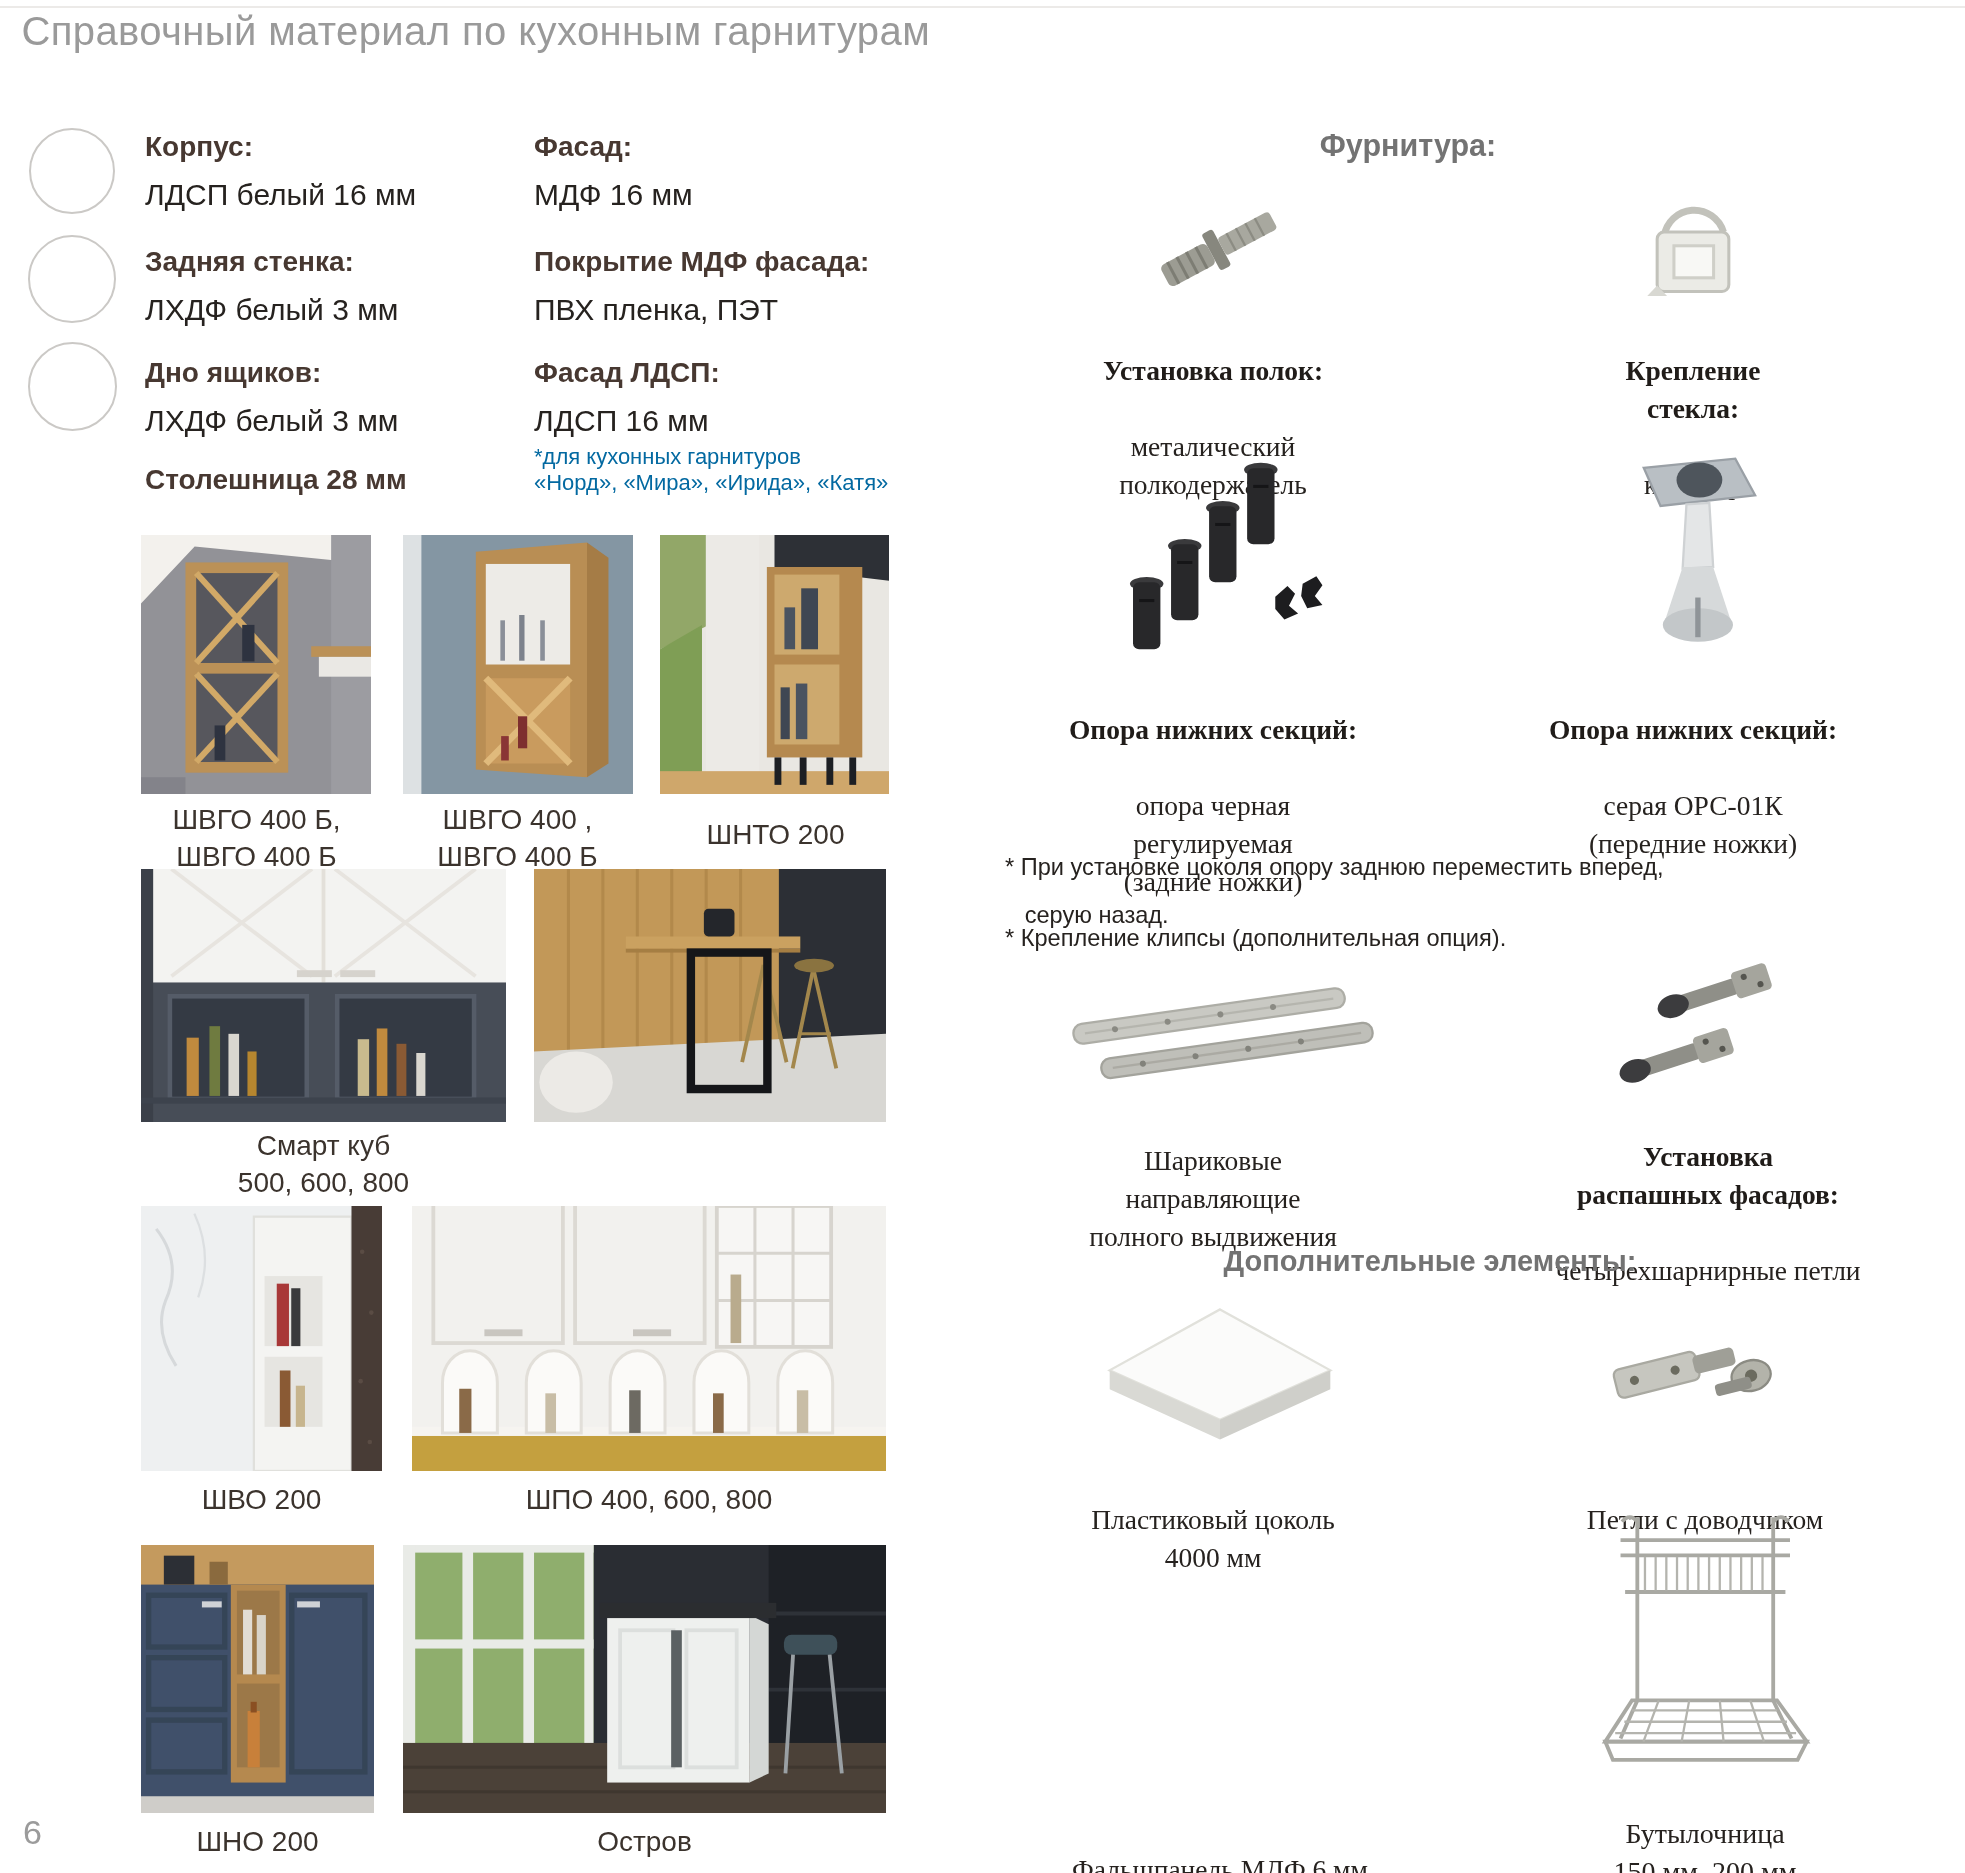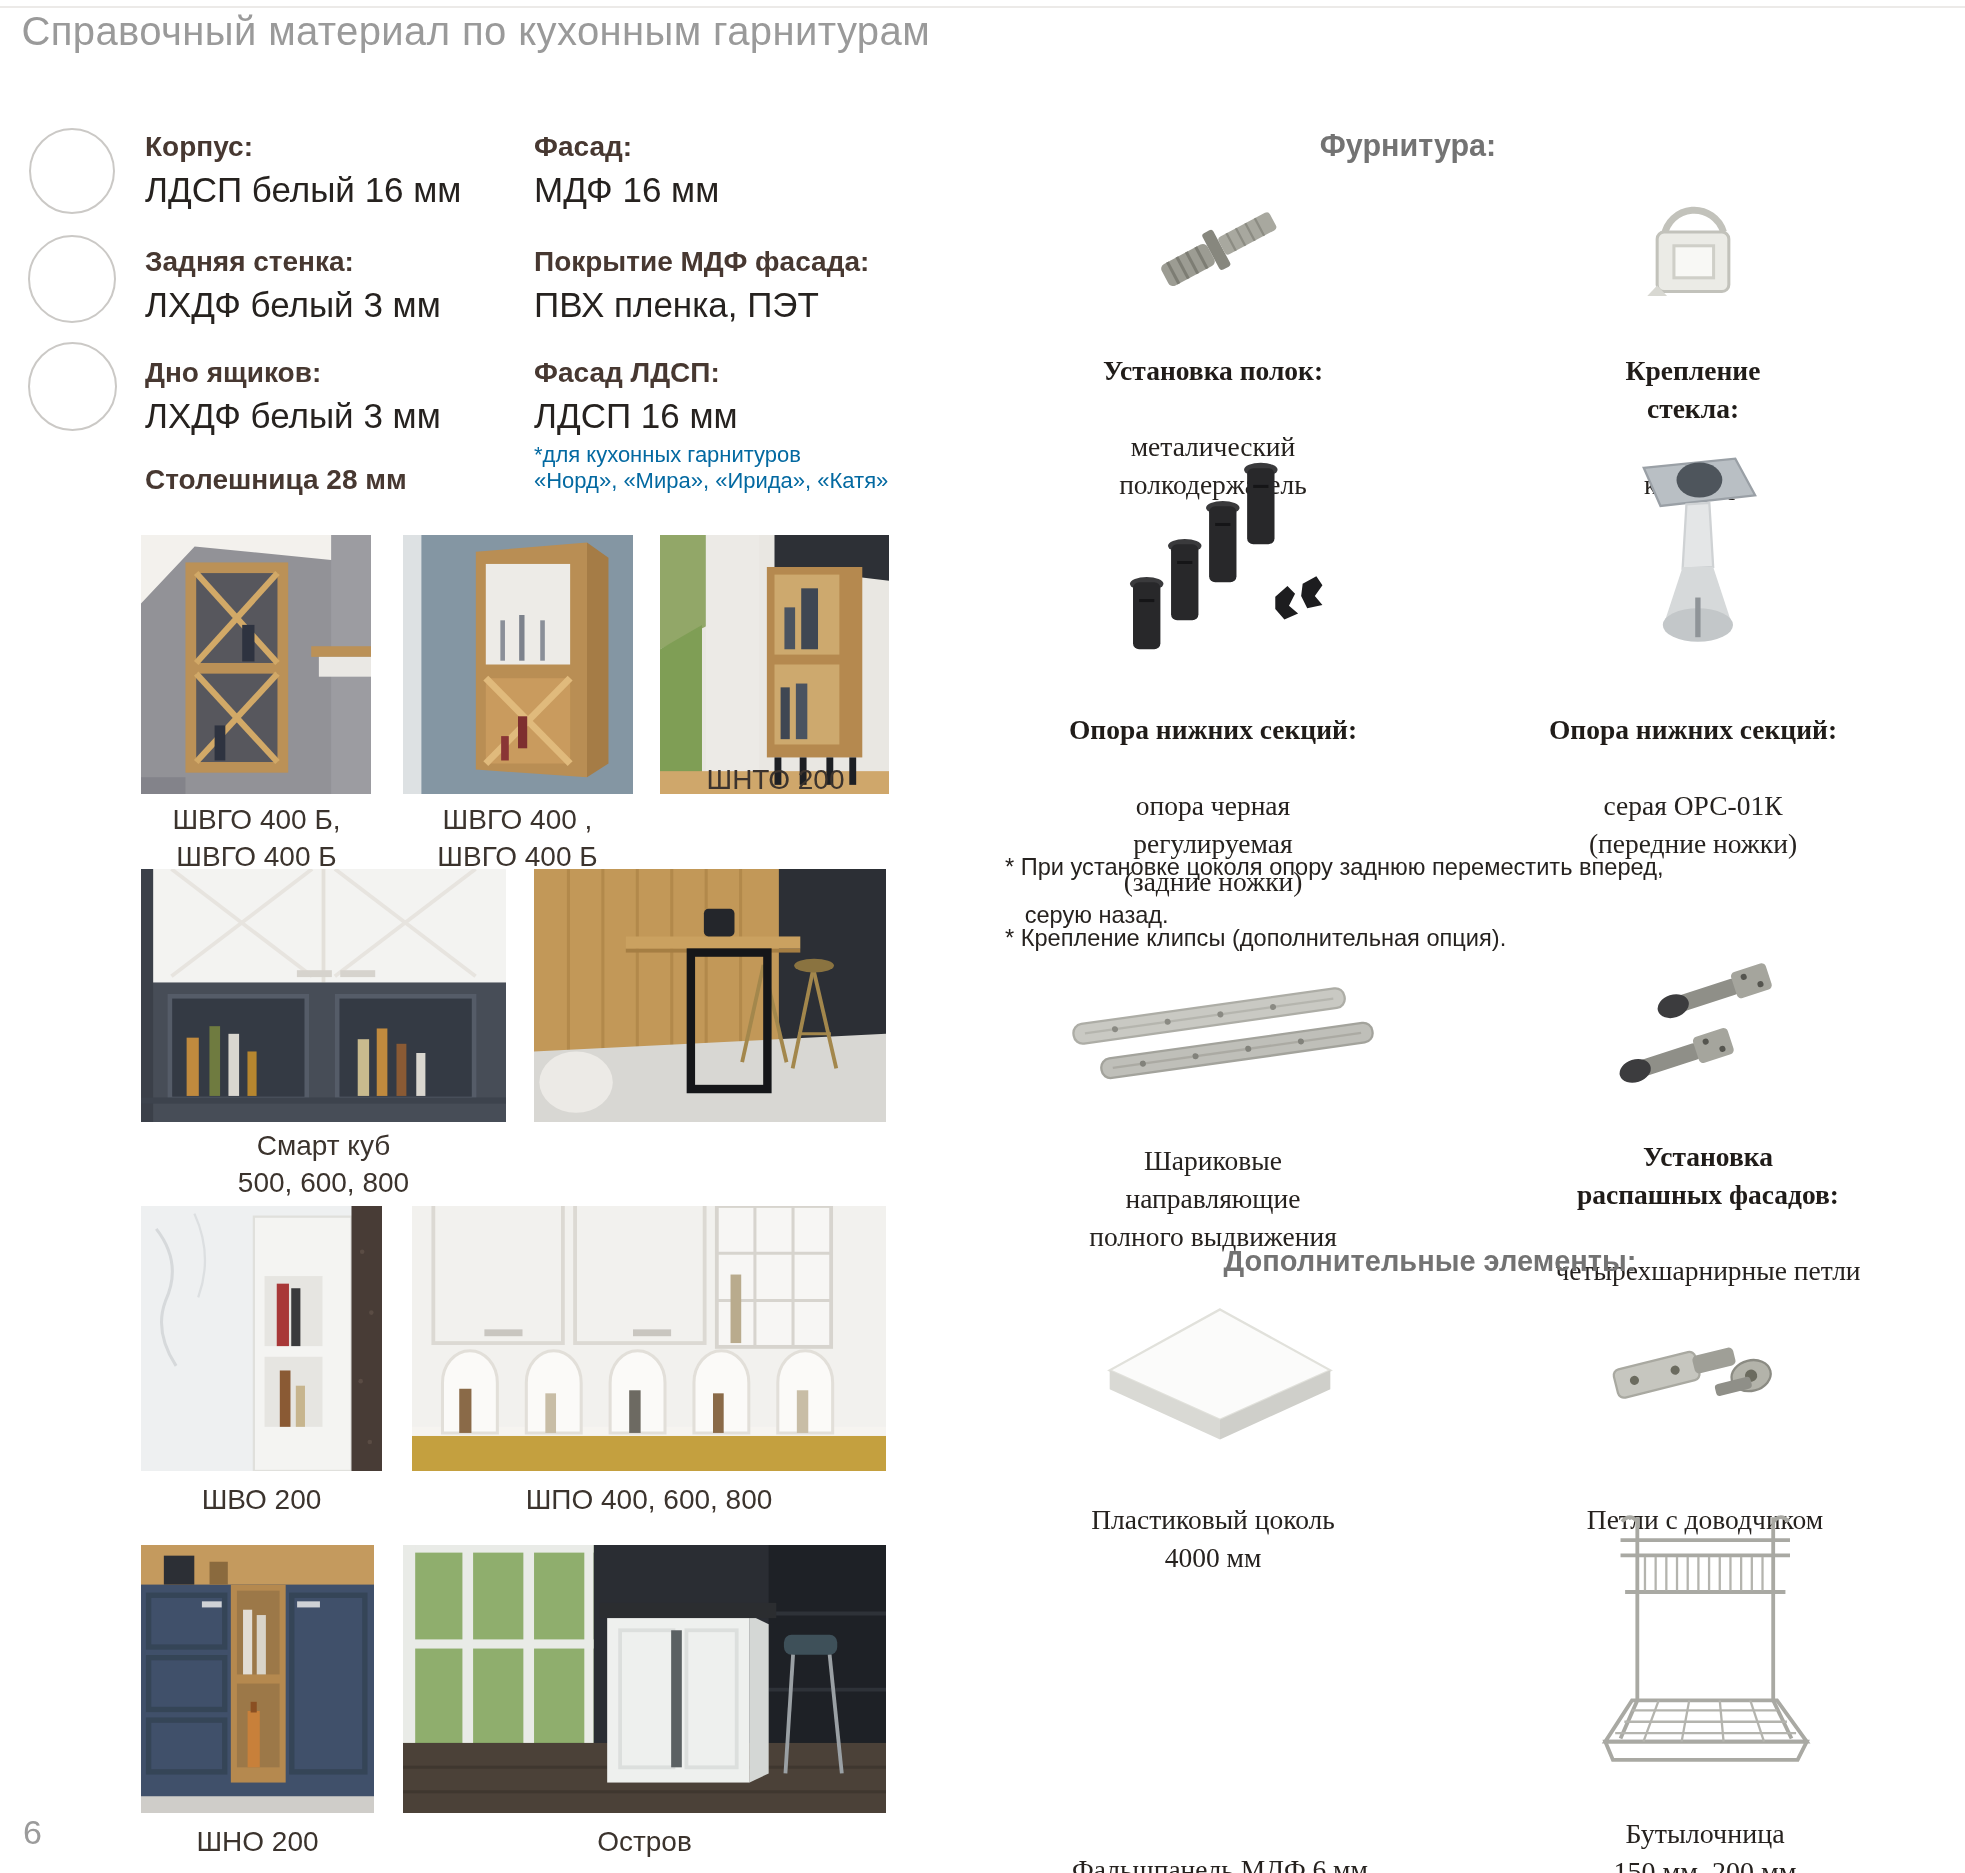--- a/index.html
+++ b/index.html
@@ -4,21 +4,21 @@
 <style>
   html,body{margin:0;padding:0;background:#ffffff;}
   .page{position:relative;width:1965px;height:1874px;background:#fff;overflow:hidden;
         font-family:"Liberation Sans", sans-serif;color:#26221f;}
   .topline{position:absolute;left:0;top:6.1px;width:100%;height:1.5px;background:#eceae8;}
   .title{position:absolute;left:21.4px;top:9.2px;margin:0;font-size:40px;font-weight:400;
          color:#9a9a9a;letter-spacing:0.4px;}
   .circle{position:absolute;border:2.3px solid #cbc9c6;border-radius:50%;background:#fff;}
   .spec{position:absolute;}
   .spec-h{font-size:28px;font-weight:700;color:#473831;}
-  .spec-v{font-size:35px;color:#26221f;margin-top:7px;}
+  .spec-v{font-size:30px;color:#26221f;margin-top:15px;}
   .spec-note{font-size:22px;color:#0369a1;line-height:26px;margin-top:6.1px;white-space:pre-line;}
   .cap{position:absolute;font-size:28px;line-height:37px;color:#3b332d;text-align:center;
        white-space:pre-line;}
   .hw-cap{position:absolute;width:458px;font-size:27.5px;line-height:38px;color:#26221f;
           text-align:center;white-space:pre-line;font-family:Liberation Serif, serif;}
   .hw-cap .b{font-weight:700;color:#201c19;white-space:pre-line;}
   .section-title{position:absolute;width:458px;text-align:center;font-weight:700;color:#737373;}
   .fn{position:absolute;font-size:23.6px;line-height:48px;color:#26221f;white-space:pre-wrap;}
   .fig{position:absolute;}
   .fig svg{display:block;width:100%;height:100%;}
@@ -120,21 +120,21 @@
       <rect x="150" y="292" width="9" height="36" fill="#1d1f23"></rect>
       <rect x="183" y="292" width="9" height="36" fill="#1d1f23"></rect>
       <rect x="218" y="292" width="9" height="36" fill="#1d1f23"></rect>
       <rect x="248" y="292" width="9" height="36" fill="#1d1f23"></rect>
     </svg>
   </figure>
   <div class="cap" style="left:142px;top:801px;width:229px;">ШВГО 400 Б,
 ШВГО 400 Б</div>
   <div class="cap" style="left:403px;top:801px;width:229px;text-align:center;">ШВГО 400 ,
 ШВГО 400 Б</div>
-  <div class="cap" style="left:661px;top:761px;width:229px;">ШНТО 200</div>
+  <div class="cap" style="left:661px;top:816px;width:229px;">ШНТО 200</div>
 
   <figure class="fig" style="left:141px;top:869px;width:365px;height:253px;margin:0;">
     <svg viewBox="0 0 480 330" preserveAspectRatio="none">
       <rect width="480" height="330" fill="#f3f3f1"></rect>
       <line x1="40" y1="0" x2="225" y2="140" stroke="#e7e4df" stroke-width="5"></line>
       <line x1="225" y1="0" x2="40" y2="140" stroke="#e7e4df" stroke-width="5"></line>
       <line x1="255" y1="0" x2="440" y2="140" stroke="#e7e4df" stroke-width="5"></line>
       <line x1="440" y1="0" x2="255" y2="140" stroke="#e7e4df" stroke-width="5"></line>
       <line x1="240" y1="0" x2="240" y2="148" stroke="#e3e0da" stroke-width="5"></line>
       <rect x="205" y="132" width="46" height="9" fill="#d6d3cd"></rect>

